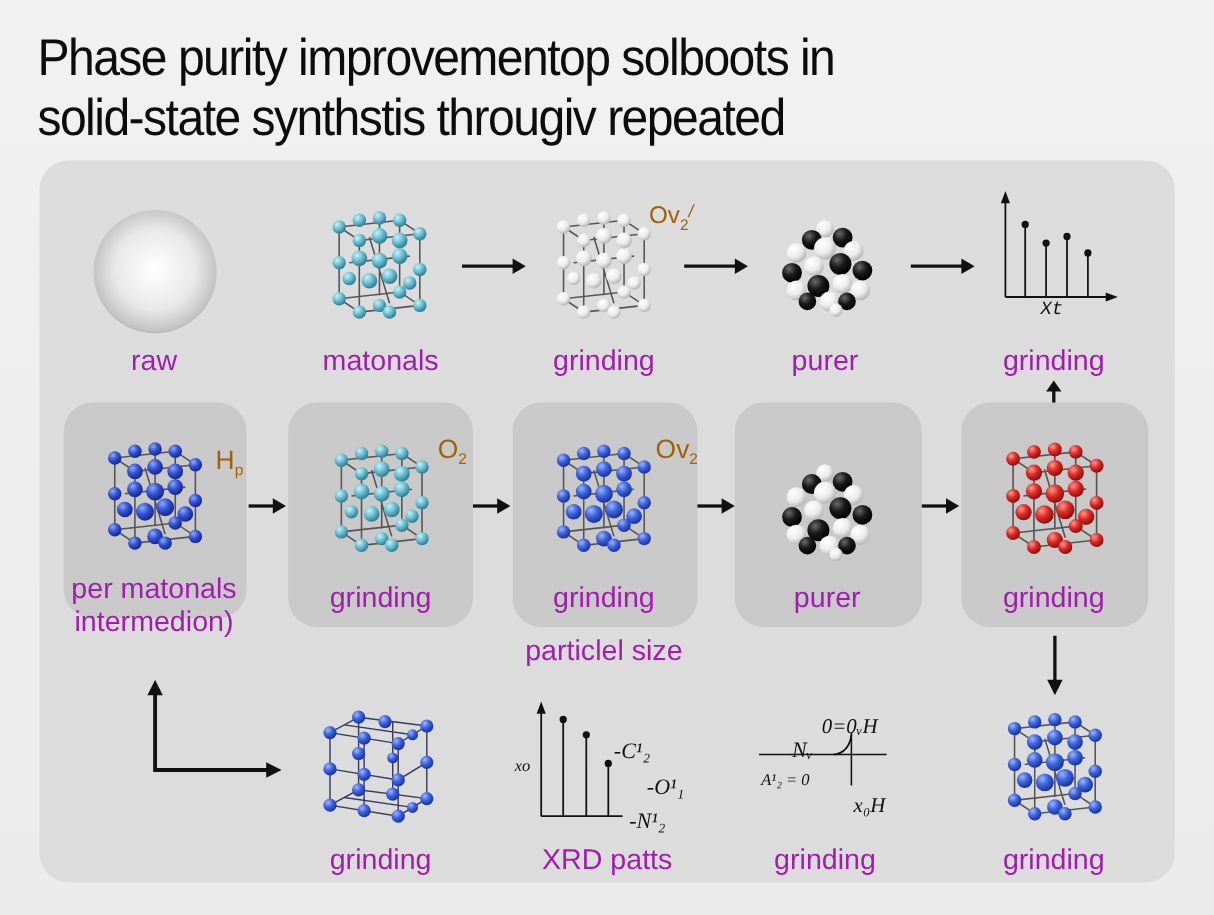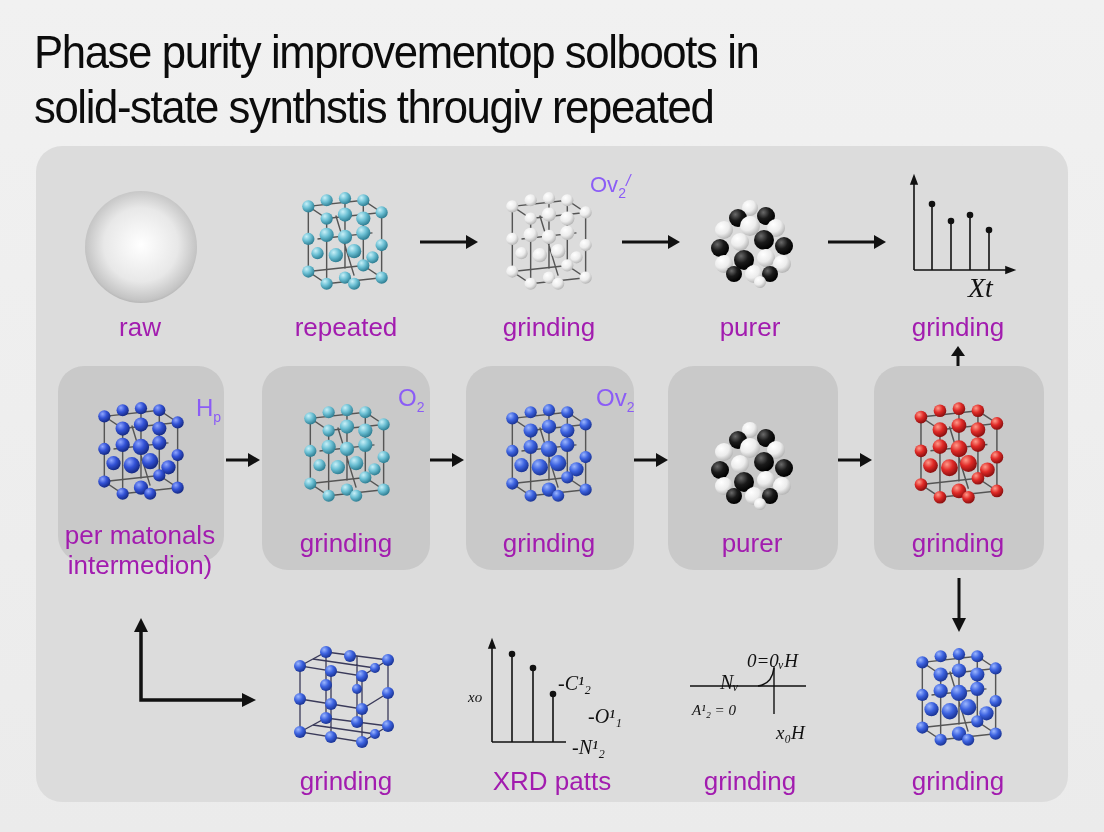--- a/index.html
+++ b/index.html
@@ -3,21 +3,21 @@
 <meta charset="utf-8">
 <style>
   html,body{margin:0;padding:0;}
   body{width:1104px;height:832px;background:#efefef;position:relative;overflow:hidden;font-family:"Liberation Sans",sans-serif;color:#111;}
   .outer{position:absolute;left:0;top:0;width:1104px;height:832px;background:linear-gradient(#f1f1f1,#ebebeb);}
   .title{position:absolute;left:34px;top:24px;font-size:47px;line-height:55px;font-weight:400;letter-spacing:-1.5px;color:#0c0c0c;transform:scaleX(0.93);transform-origin:left top;white-space:nowrap;}
   .title div{font-weight:normal;}
   .panel{position:absolute;left:36px;top:146px;width:1032px;height:656px;background:#dcdcdc;border-radius:26px;}
   .box{position:absolute;background:#c9c9c9;border-radius:26px;}
   .label{position:absolute;font-size:26px;text-align:center;white-space:nowrap;color:#a21caf;transform:translateX(-50%);}
-  .small{position:absolute;font-size:22px;color:#8b5cf6;white-space:nowrap;}
+  .small{position:absolute;font-size:22px;color:#a16207;white-space:nowrap;margin-top:11px;}
   .sub{font-size:14px;vertical-align:-6px;}
   .arrow{position:absolute;}
   svg{overflow:visible;}
   .math{font-family:"Liberation Serif",serif;font-style:italic;position:absolute;white-space:nowrap;color:#111;}
 </style>
 </head>
 <body>
 
 <div class="outer"></div>
 
@@ -101,21 +101,21 @@
       <circle cx="53" cy="64" r="7"></circle>
       <circle cx="71" cy="70" r="6"></circle>
     <circle cx="8" cy="84" r="6"></circle>
       <circle cx="26" cy="96" r="6"></circle>
       <circle cx="44" cy="90" r="6"></circle>
       <circle cx="62" cy="78" r="6"></circle>
       <circle cx="80" cy="90" r="6"></circle>
       <circle cx="53" cy="96" r="6"></circle>
   </g>
 </svg>
-<div class="label" style="left:346px;top:312px">repeated</div>
+<div class="label" style="left:346px;top:312px">matonals</div>
 
 <svg class="arrow" style="left:420px;top:235px" width="60" height="14">
     <line x1="0" y1="7" x2="48" y2="7" stroke="#111" stroke-width="3"></line>
     <polygon points="46,0 58,7 46,14" fill="#111"></polygon>
   </svg>
 
 <svg class="arrow" style="left:494px;top:186px" width="112" height="112" viewBox="0 0 90 110">
   <use href="#latticeFrame" stroke="#8a8a8a"></use>
   <g fill="url(#gWhite)">
     <circle cx="8" cy="20" r="6"></circle>
@@ -187,21 +187,21 @@
     <line x1="28" y1="94" x2="28" y2="28"></line>
       <circle cx="28" cy="28" r="2.5"></circle>
     <line x1="47" y1="94" x2="47" y2="45"></line>
       <circle cx="47" cy="45" r="2.5"></circle>
     <line x1="66" y1="94" x2="66" y2="39"></line>
       <circle cx="66" cy="39" r="2.5"></circle>
     <line x1="85" y1="94" x2="85" y2="54"></line>
       <circle cx="85" cy="54" r="2.5"></circle>
   </g>
 </svg>
-<div class="math" style="left:968px;top:272px;font-size:28px;font-family:Liberation Serif, serif">Xt</div>
+<div class="math" style="left:946px;top:272px;font-size:17px;font-family:Liberation Mono, monospace">Xt</div>
 <div class="label" style="left:958px;top:312px">grinding</div>
 
 <svg class="arrow" style="left:950px;top:346px" width="16" height="46">
     <line x1="8" y1="8" x2="8" y2="38" stroke="#111" stroke-width="3"></line>
     <polygon points="1,10 8,0 15,10" fill="#111"></polygon>
     <polygon points="1,36 8,46 15,36" fill="#111"></polygon>
   </svg>
 
 <div class="box" style="left:58px;top:366px;width:166px;height:196px"></div>
 <div class="box" style="left:262px;top:366px;width:168px;height:204px"></div>
@@ -371,20 +371,21 @@
       <circle cx="26" cy="96" r="6"></circle>
       <circle cx="44" cy="90" r="7"></circle>
       <circle cx="62" cy="78" r="6"></circle>
       <circle cx="80" cy="90" r="6"></circle>
       <circle cx="53" cy="96" r="6"></circle>
   </g>
 </svg>
 <div class="label" style="left:958px;top:528px">grinding</div>
 
 <div class="label" style="left:549px;top:576px;line-height:30px">
+  <div>particlel size</div>
 </div>
 
 <svg class="arrow" style="left:951px;top:578px" width="16" height="54">
     <line x1="8" y1="0" x2="8" y2="42" stroke="#111" stroke-width="3"></line>
     <polygon points="1,40 8,54 15,40" fill="#111"></polygon>
   </svg>
 
 <svg class="arrow" style="left:132px;top:618px" width="124" height="90">
   <polyline points="9,10 9,82 114,82" fill="none" stroke="#111" stroke-width="3.5"></polyline>
   <polygon points="2,14 9,0 16,14" fill="#111"></polygon>

